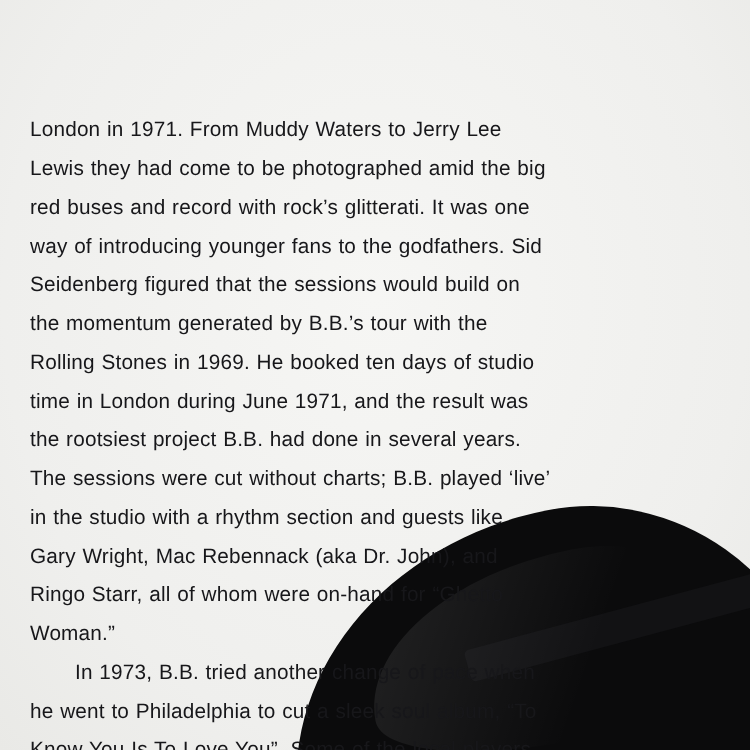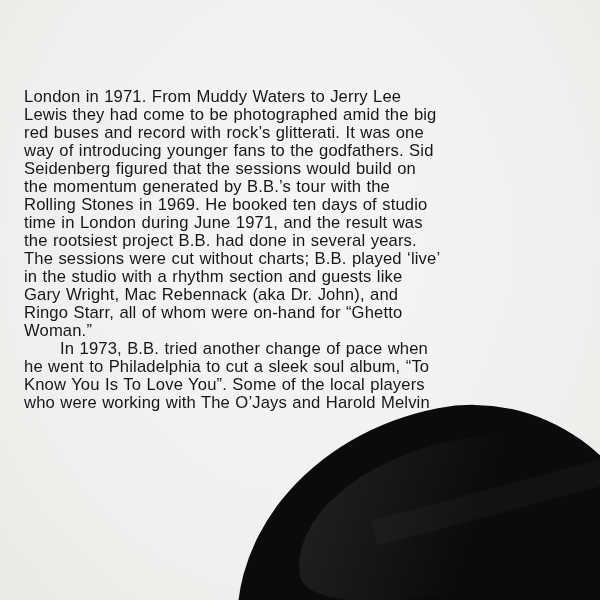--- a/index.html
+++ b/index.html
@@ -64,21 +64,21 @@
   #text-column {
     position: absolute;
     left: 24px;
     top: 88px;
     width: 418px;
   }
   .para {
     margin: 0;
     color: #17171a;
     font-size: 16.6px;
-    line-height: 18px;
+    line-height: 31px;
     letter-spacing: 0.15px;
     word-spacing: 0.6px;
     text-align: left;
   }
   .para.indent {
     text-indent: 36px;
   }
   .para + .para {
     margin-top: 0;
   }

